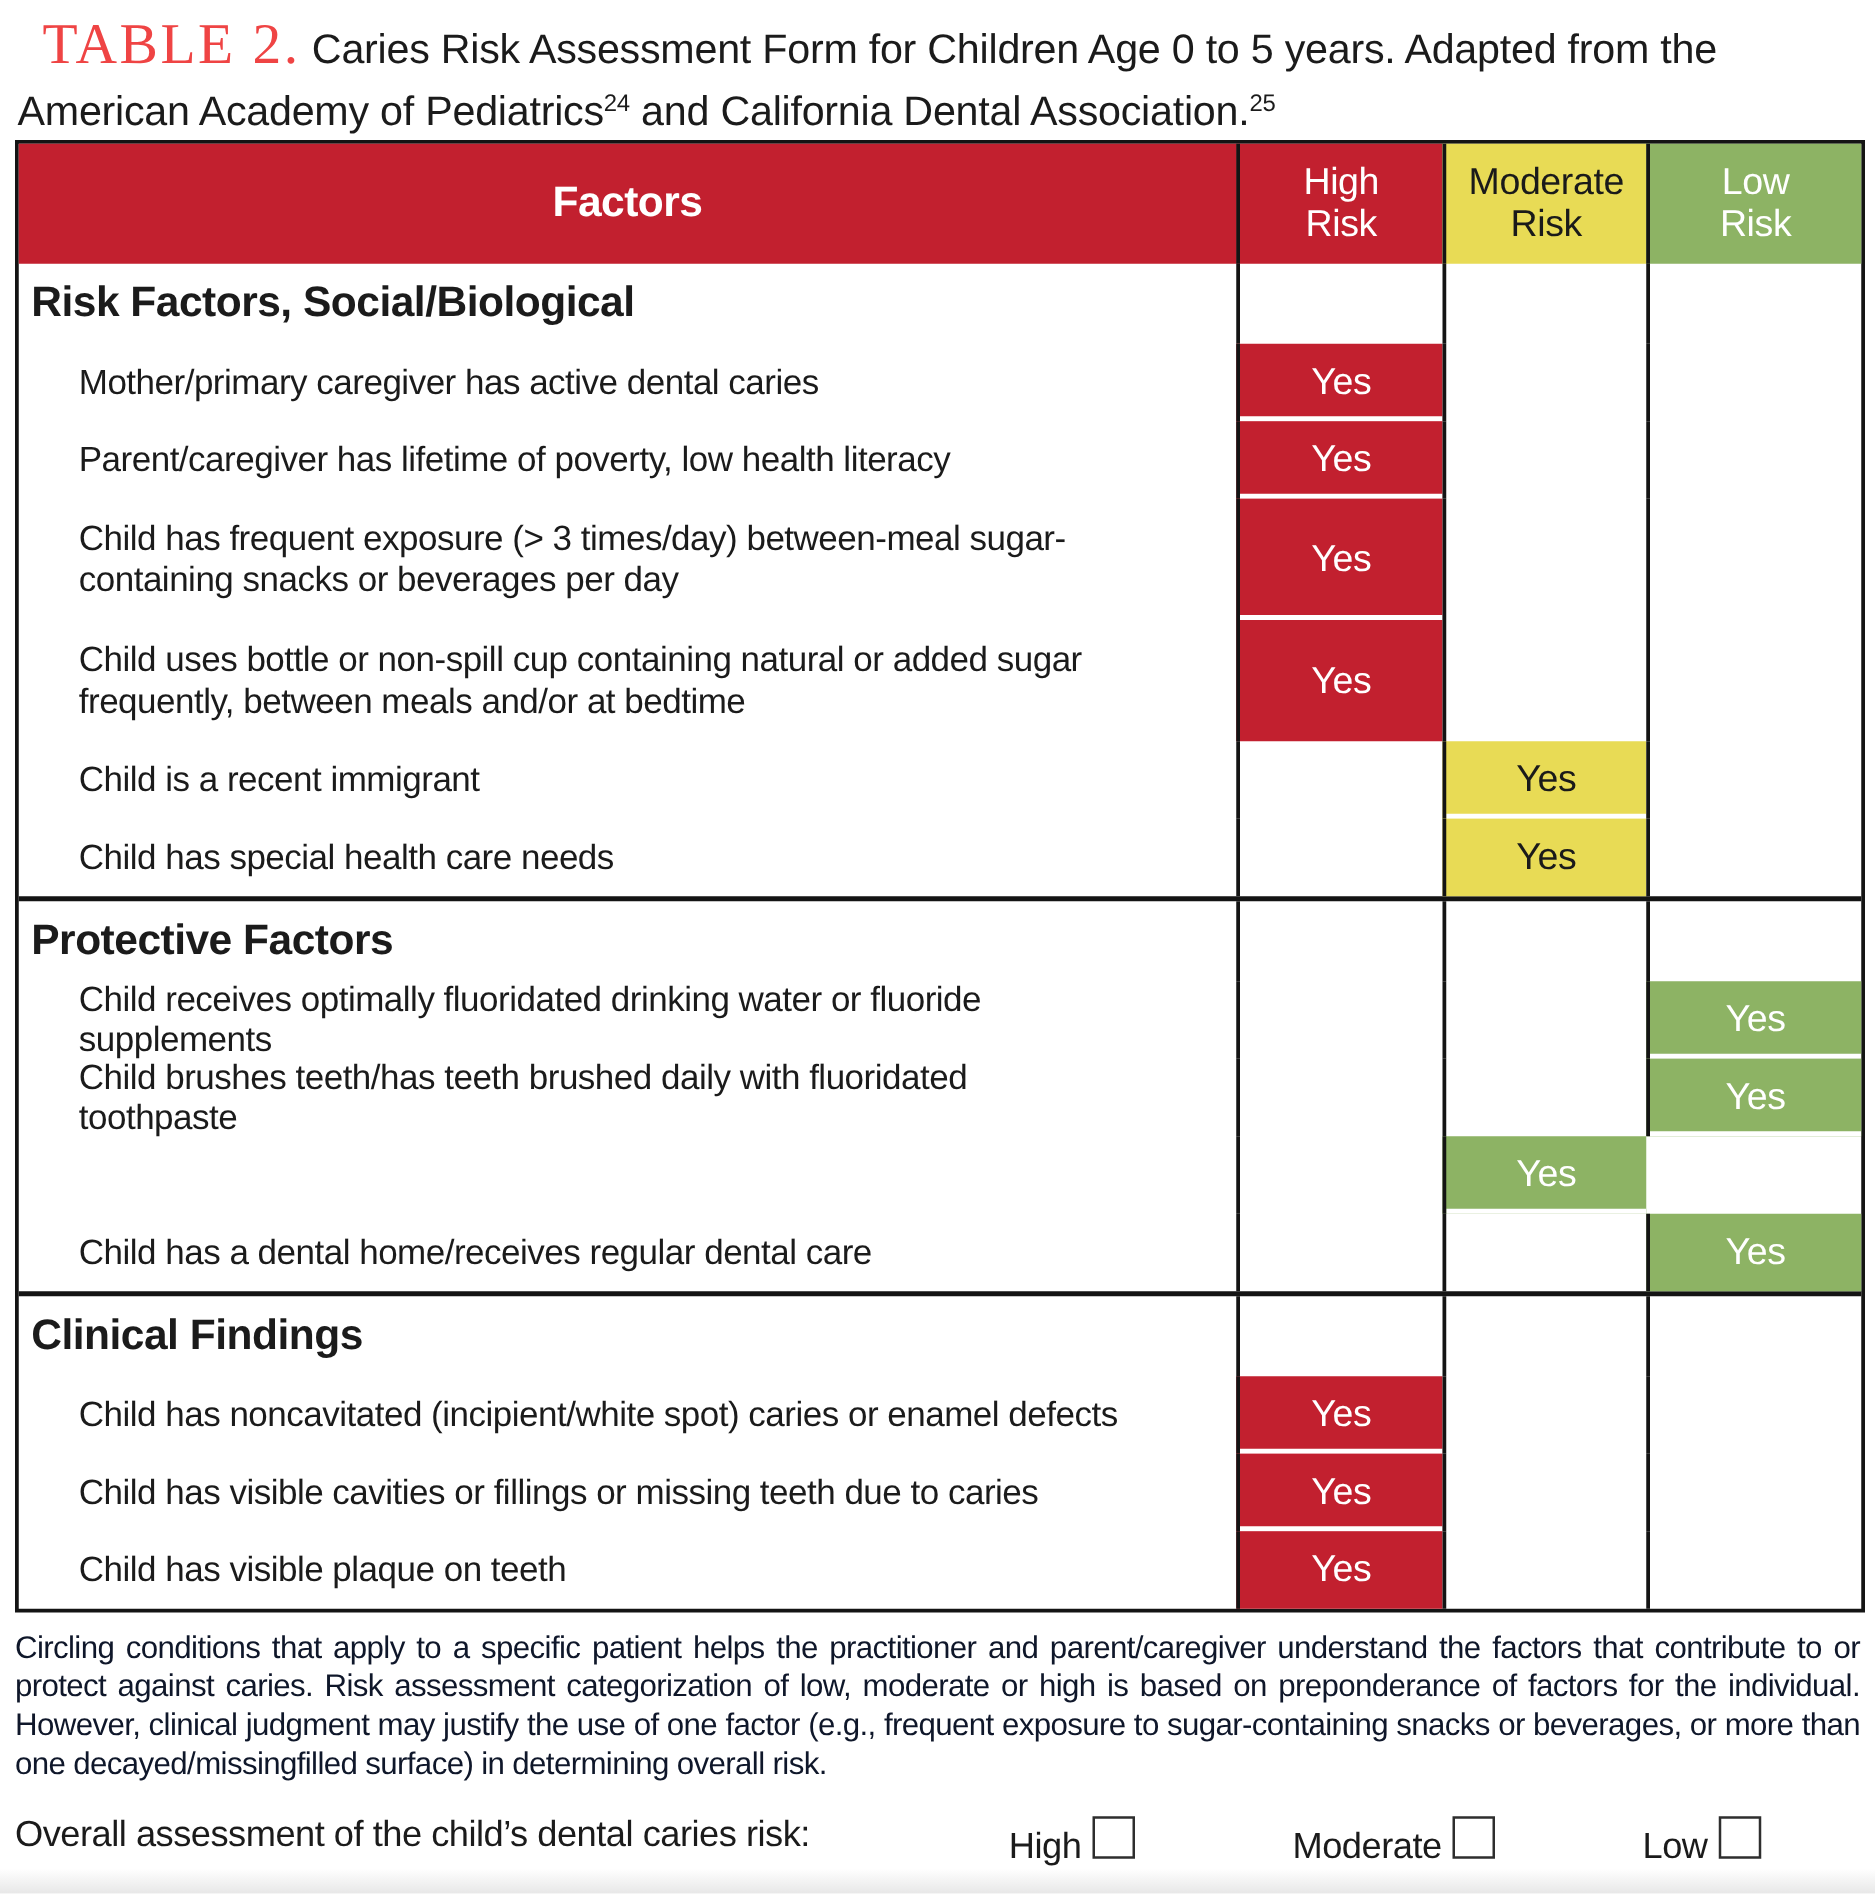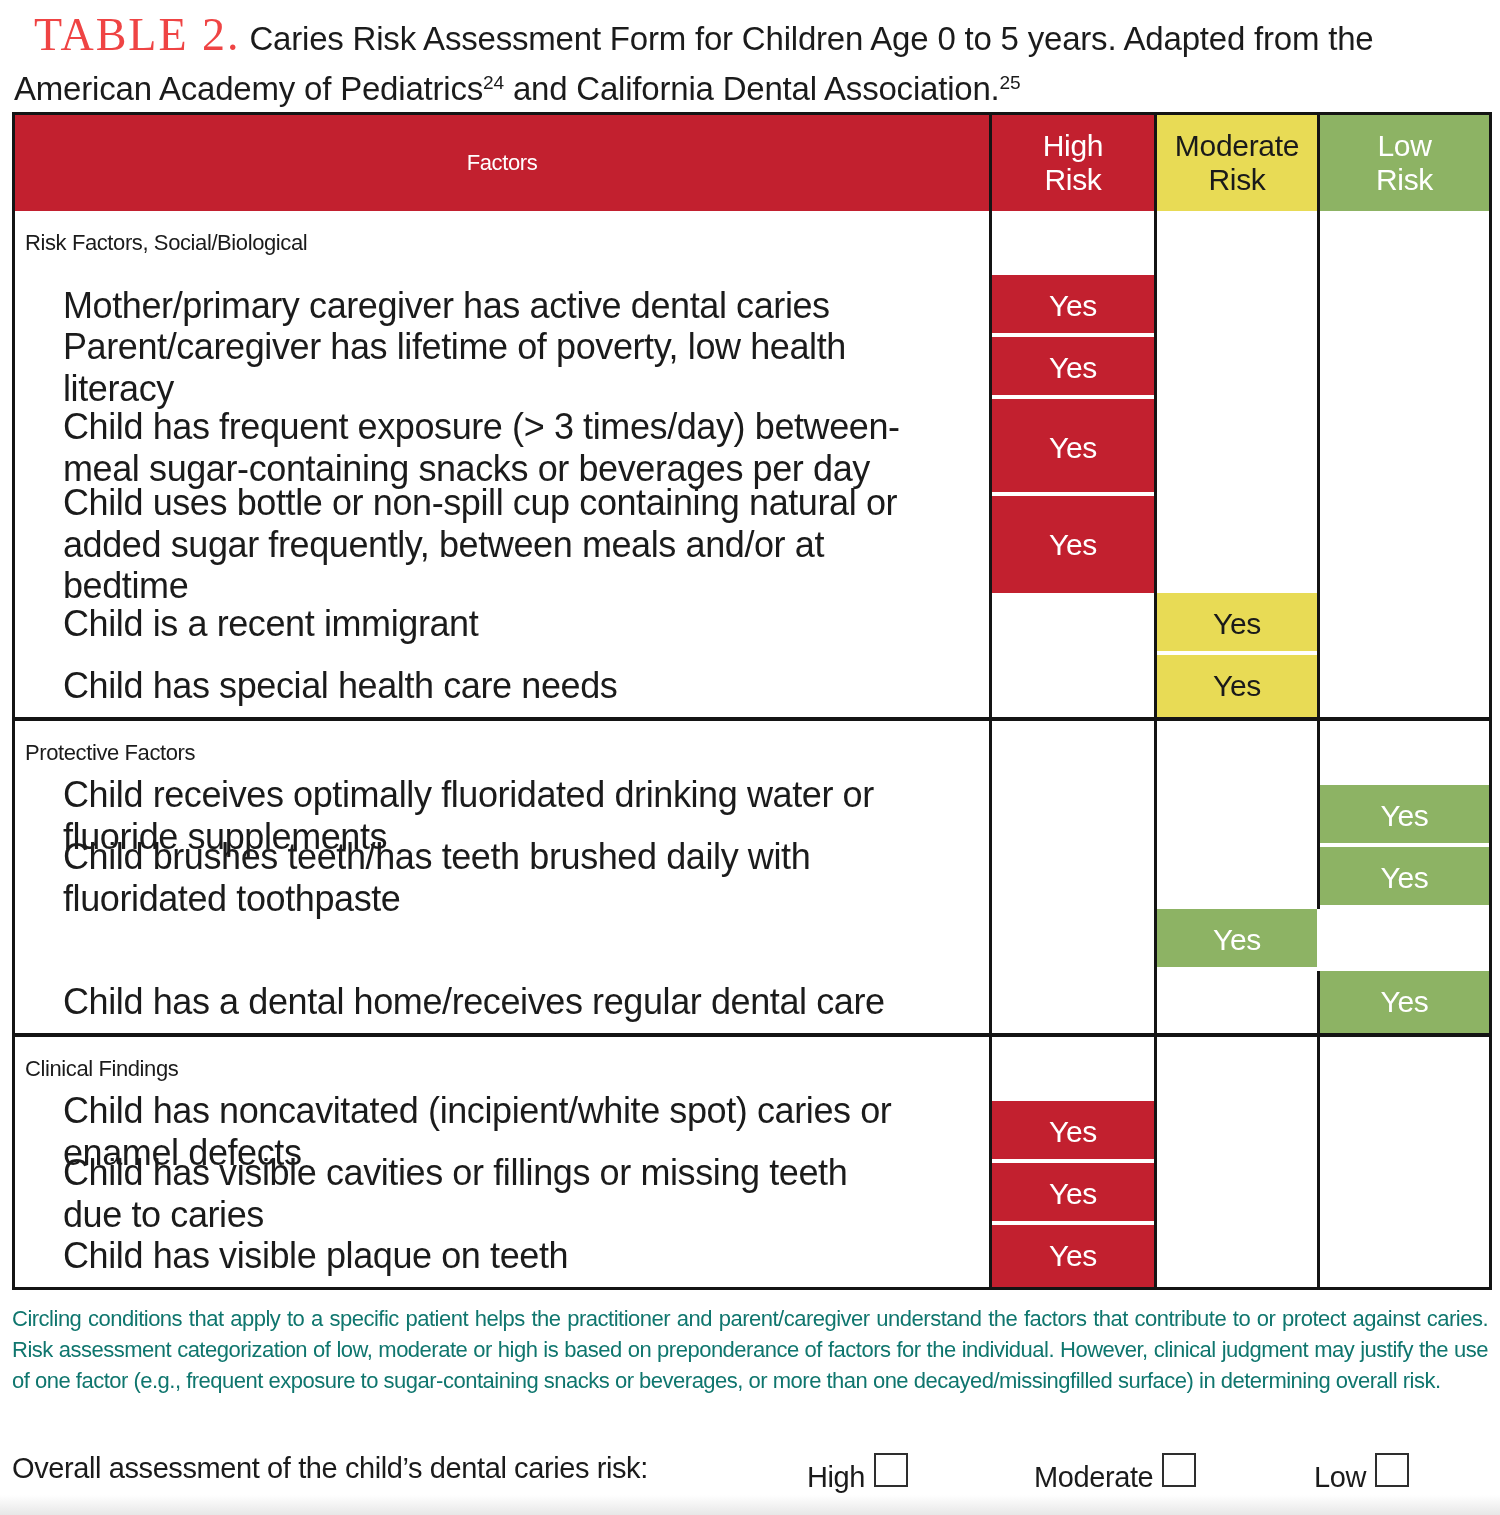--- a/index.html
+++ b/index.html
@@ -22,40 +22,40 @@
   .row { display:grid; grid-template-columns:974px 165px 163px 172px; }
   .cell { box-sizing:border-box; }
   .cell + .cell { border-left:3px solid #141414; }
   .section { border-top:4px solid #141414; }
 
   .thead .cell { height:96px; }
   .sechead .cell { height:64px; }
   .r1 .cell { height:62px; }
   .r2 .cell { height:97px; }
 
-  .cell.factor { display:flex; align-items:center; padding:0 88px 0 48px; font-size:36px; letter-spacing:-0.4px; line-height:1.16; }
-  .sechead .cell.factor, .thead .cell.factor { padding-left:10px; font-size:22px; }
+  .cell.factor { display:flex; align-items:center; padding:0 88px 0 48px; font-size:28px; letter-spacing:-0.4px; line-height:1.16; }
+  .sechead .cell.factor, .thead .cell.factor { padding-left:10px; font-size:34px;font-weight:bold; }
   .cell.risk { display:flex; align-items:center; justify-content:center; font-size:30px; letter-spacing:-0.3px; }
 
   .head-factors { background:var(--high-color,#c2202f); color:#fff; justify-content:center !important; padding:0 !important; }
   .head-risk { white-space:pre-line; text-align:center; line-height:1.14; }
   .head-high { background:var(--high-color,#c2202f); color:#fff; }
   .head-moderate { background:var(--moderate-color,#e8db55); color:#1a1a1a; }
   .head-low { background:var(--low-color,#8db364); color:#fff; }
 
   .fill-high { background:var(--high-color,#c2202f); color:#fff; }
   .fill-moderate { background:var(--moderate-color,#e8db55); color:#1a1a1a; }
   .fill-low { background:var(--low-color,#8db364); color:#fff; }
   .sep { box-shadow:inset 0 -4px 0 #fff; }
 
   
   .footnote {
     position:absolute; left:12px; top:1303px; width:1476px;
-    font-size:22px; line-height:31px; letter-spacing:-0.5px;
-    text-align:justify; color:#0f766e;
+    font-size:25px; line-height:31px; letter-spacing:-0.5px;
+    text-align:justify; color:#0f172a;
   }
 
   
   .overall { position:absolute; left:12px; top:1452px; width:1476px; height:46px; font-size:29px; letter-spacing:-0.4px; }
   .overall .olabel { position:absolute; left:0; top:0; }
   .opt { position:absolute; top:8px; display:flex; align-items:center; gap:9px; }
   .opt-0 { left:795px; }
   .opt-1 { left:1022px; }
   .opt-2 { left:1302px; }
   .checkbox { width:30px; height:30px; border:2px solid #2e2e2e; background:#fff; transform:translateY(-7px); }

